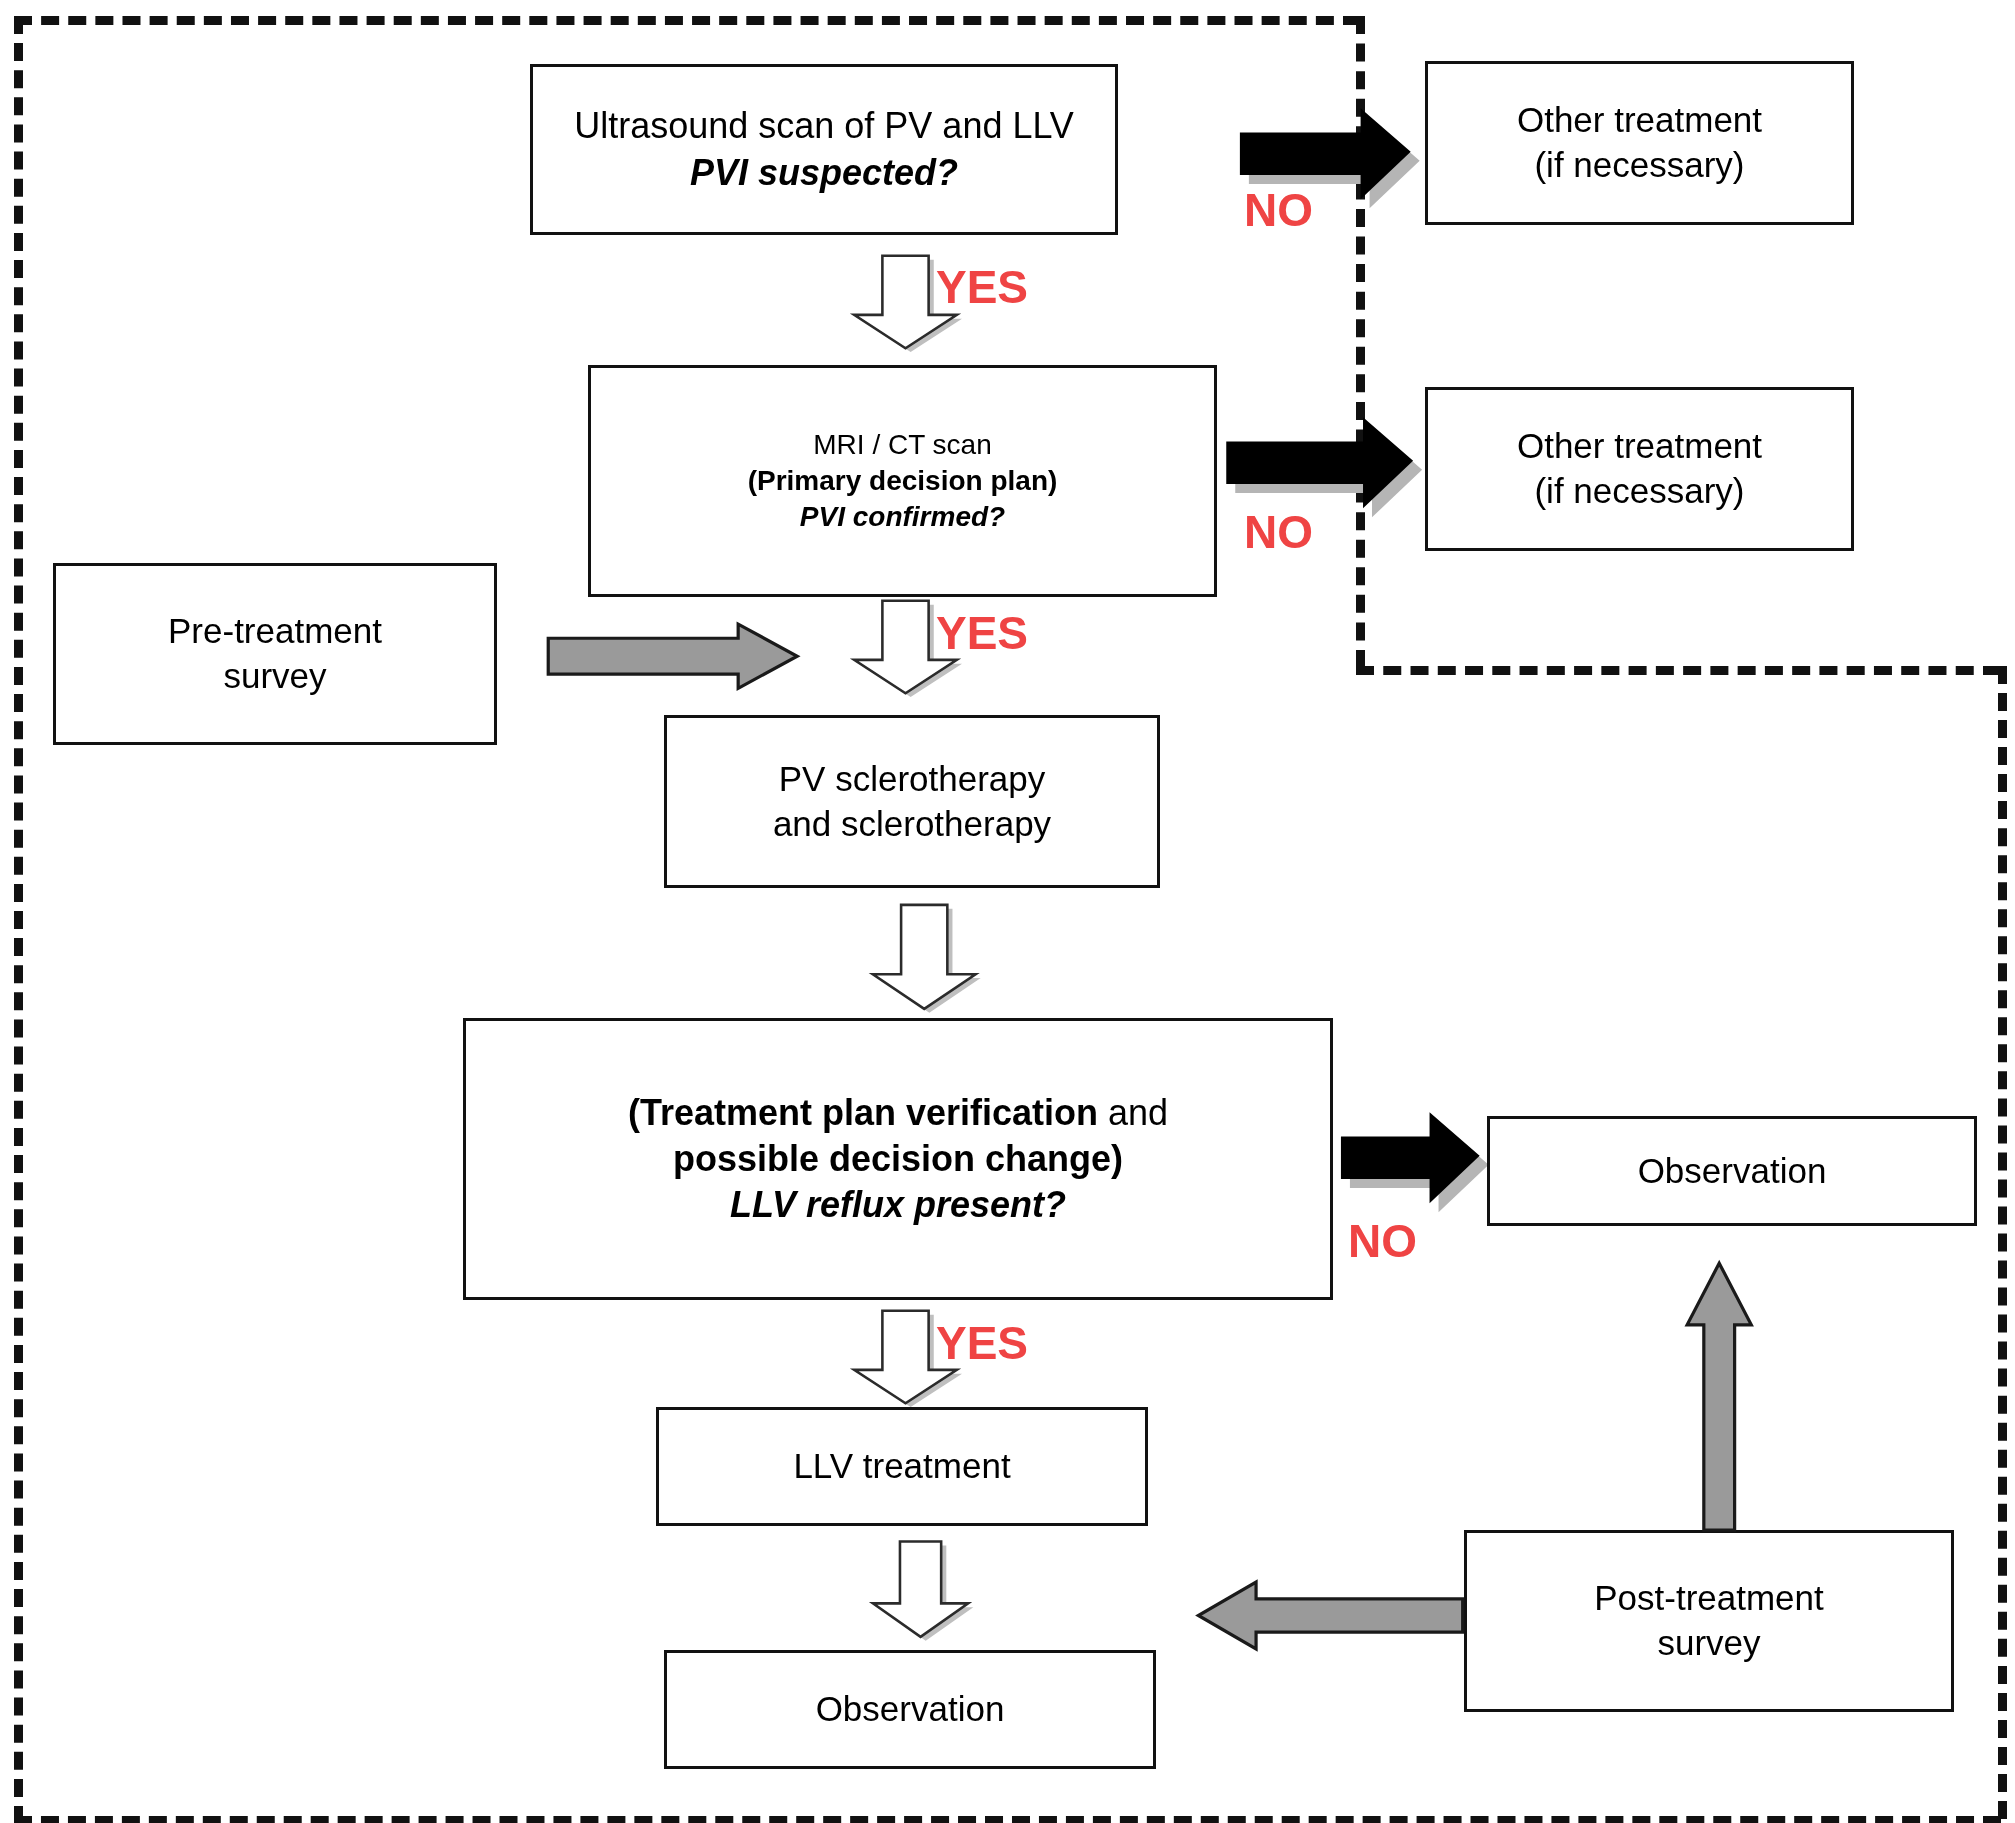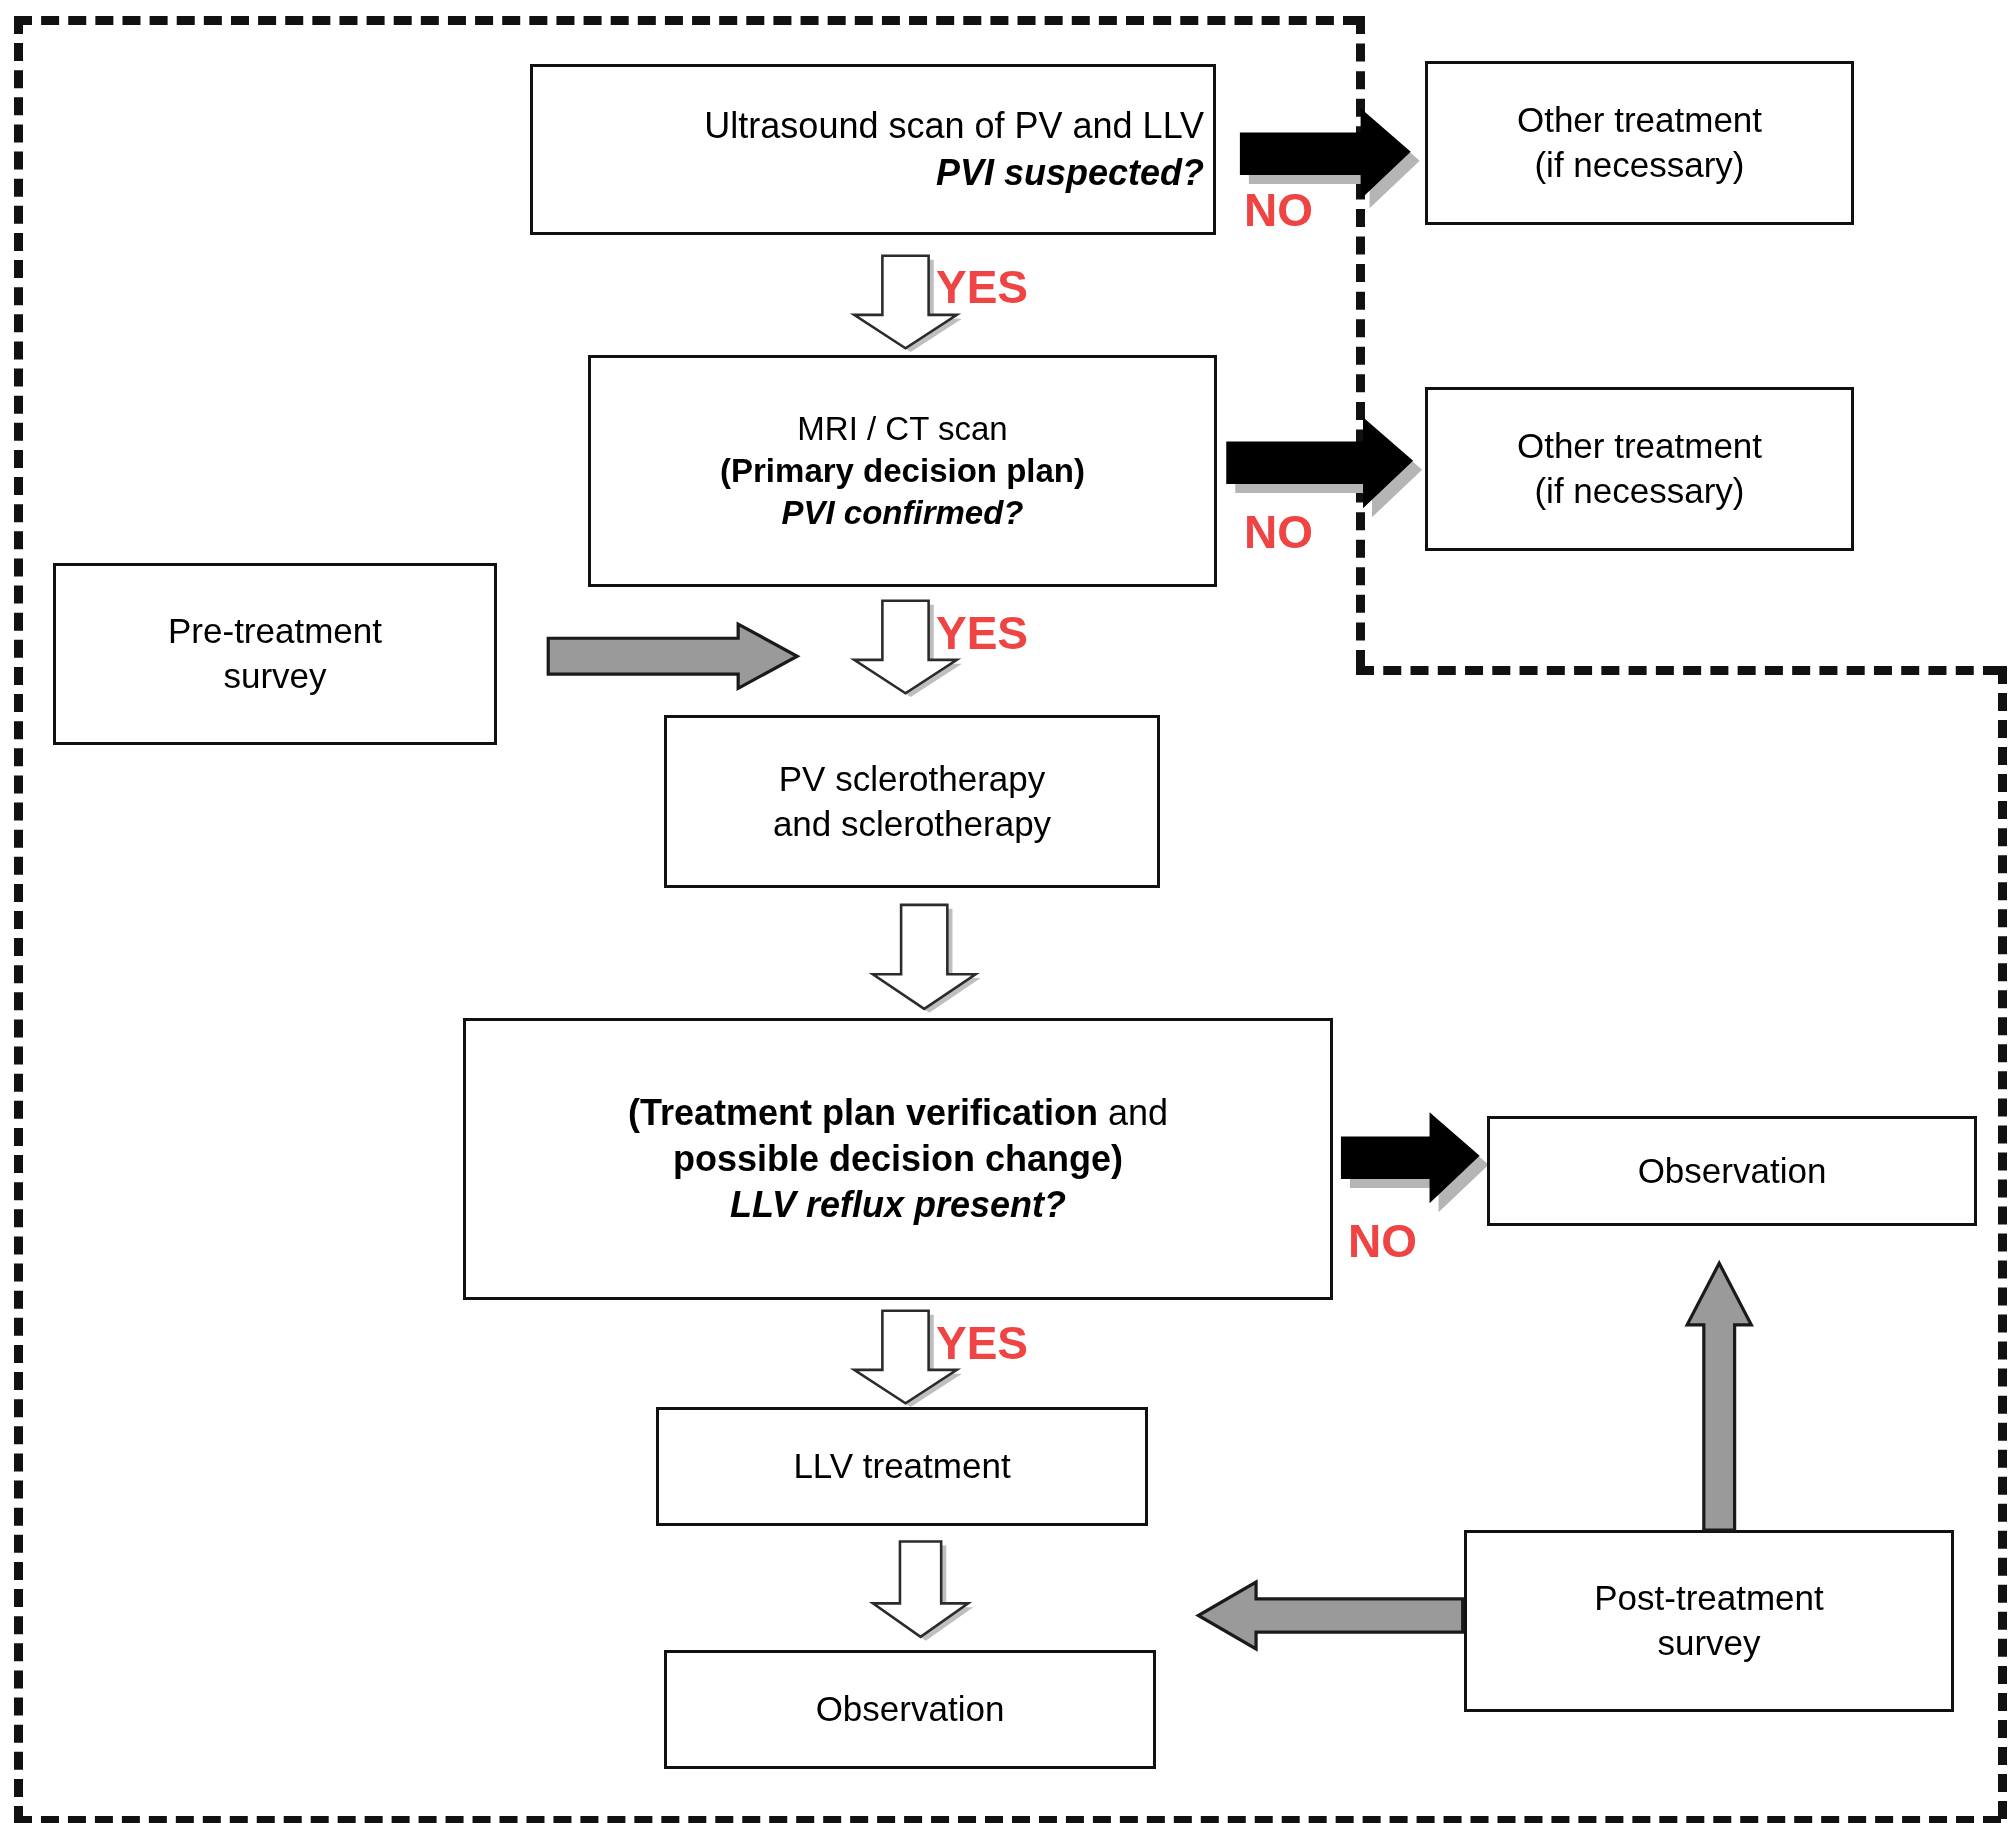--- a/index.html
+++ b/index.html
@@ -84,21 +84,21 @@
   <div class="dash-seg dash-v" style="left:14px; top:16px; height:1808px;"></div>
 
   <div class="dash-seg dash-h" style="left:14px; top:1816px; width:1987px;"></div>
 
   <div class="dash-seg dash-v" style="left:1356px; top:16px; height:652px;"></div>
 
   <div class="dash-seg dash-h" style="left:1356px; top:666px; width:645px;"></div>
 
   <div class="dash-seg dash-v" style="left:1998px; top:666px; height:1153px;"></div>
 
-  <div class="node" style="left:530px; top:64px; width:686px; height:171px; font-size:36px;align-items:flex-end;">
+  <div class="node" style="left:530px; top:64px; width:588px; height:171px; font-size:36px;">
     <span class="ln">Ultrasound scan of PV and LLV</span>
     <span class="ln ital">PVI suspected?</span>
   </div>
 
   <div class="arrow-black" style="left:1232px; top:103px;">
     <svg width="193" height="122" viewBox="0 0 300 190">
       <path d="M12 112 L12 112 L200 112 L200 150 L278 76 L200 8 L200 46 L12 46 Z" transform="translate(14,14)" fill="#b5b5b5"></path>
       <path d="M12 112 L12 112 L200 112 L200 150 L278 76 L200 8 L200 46 L12 46 Z" fill="#000000"></path>
     </svg>
   </div>
@@ -110,21 +110,21 @@
   </div>
 
   <div class="arrow-hollow" style="left:849px; top:253px;">
     <svg width="122" height="100" viewBox="0 0 190 155">
       <path d="M52 4 L124 4 L124 96 L168 96 L88 148 L8 96 L52 96 Z" transform="translate(8,6)" fill="#bfbfbf"></path>
       <path d="M52 4 L124 4 L124 96 L168 96 L88 148 L8 96 L52 96 Z" fill="#ffffff" stroke="#2b2b2b" stroke-width="4"></path>
     </svg>
   </div>
   <div class="branch-label" style="left:936px; top:264px; font-size:46px;">YES</div>
 
-  <div class="node" style="left:588px; top:355px; width:629px; height:232px; font-size:33px;">
+  <div class="node" style="left:588px; top:365px; width:629px; height:232px; font-size:28px;">
     <span class="ln">MRI / CT scan</span>
     <span class="ln bold">(Primary decision plan)</span>
     <span class="ln ital">PVI confirmed?</span>
   </div>
 
   <div class="arrow-black" style="left:1218px; top:412px;">
     <svg width="213" height="122" viewBox="0 0 330 190">
       <path d="M12 112 L12 112 L225 112 L225 150 L303 76 L225 8 L225 46 L12 46 Z" transform="translate(14,14)" fill="#b5b5b5"></path>
       <path d="M12 112 L12 112 L225 112 L225 150 L303 76 L225 8 L225 46 L12 46 Z" fill="#000000"></path>
     </svg>

